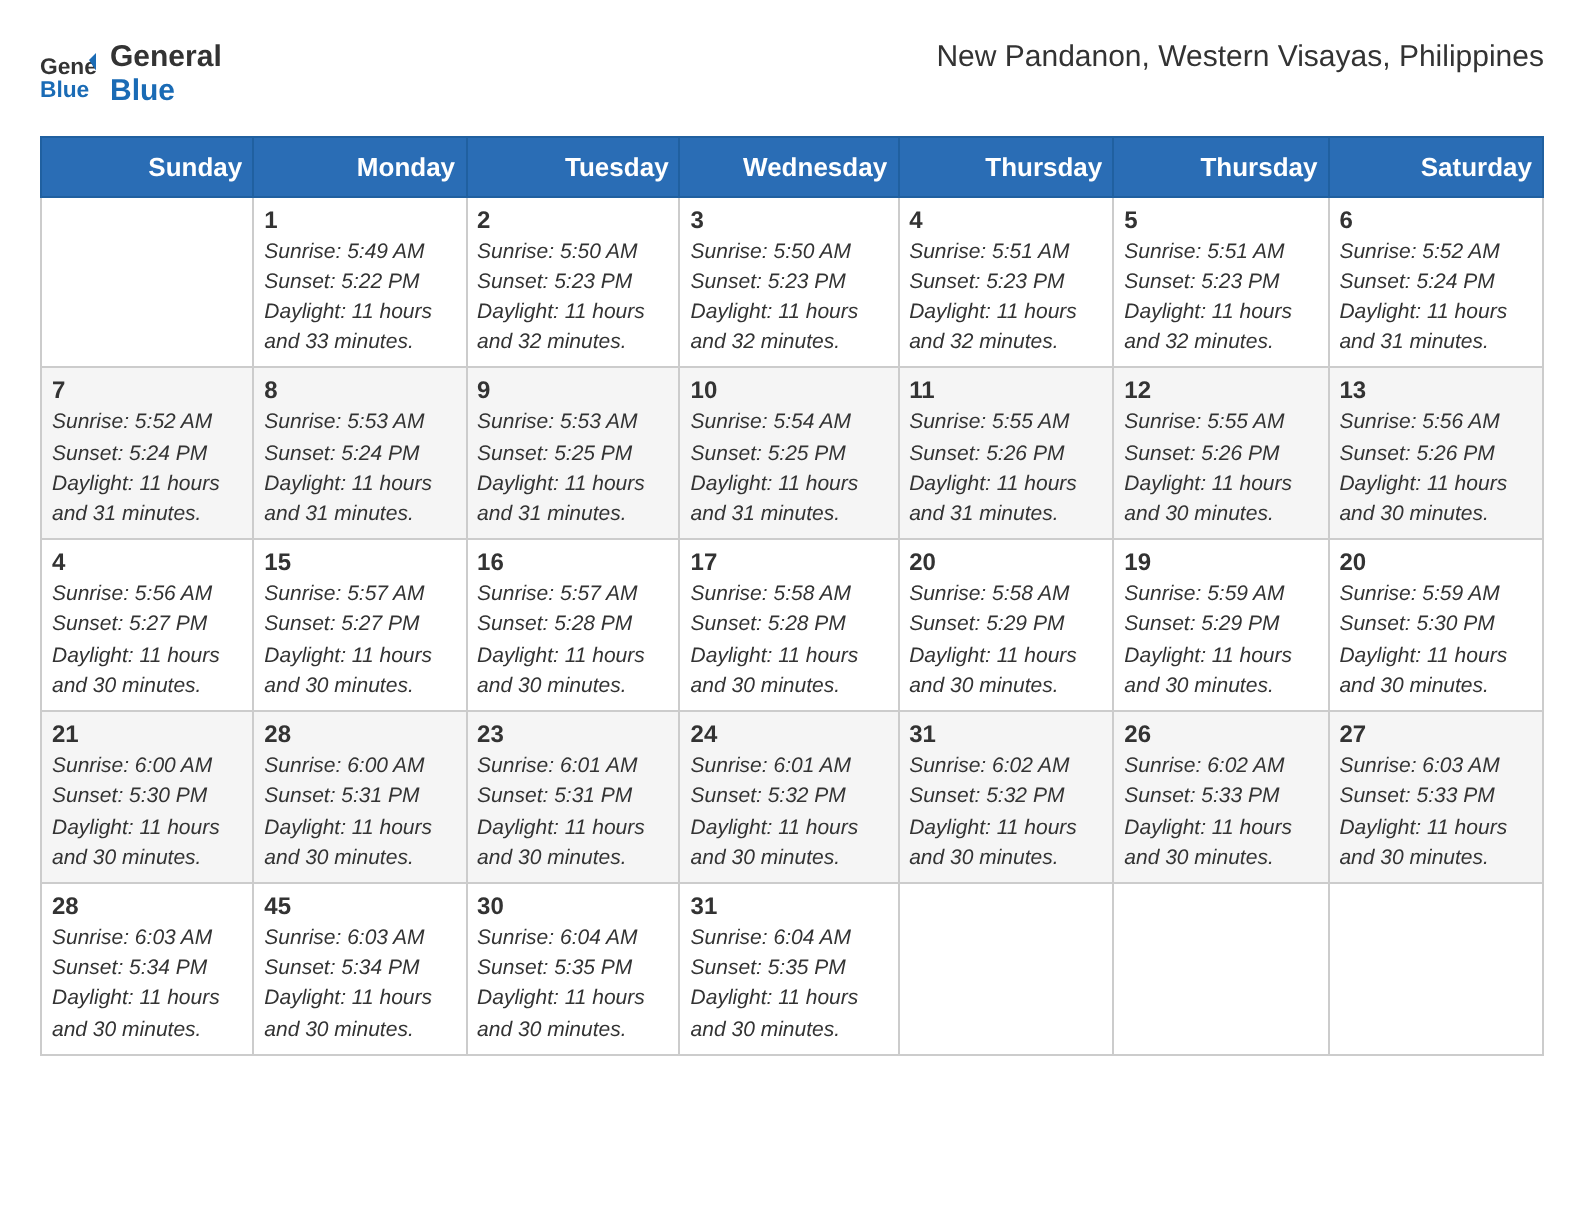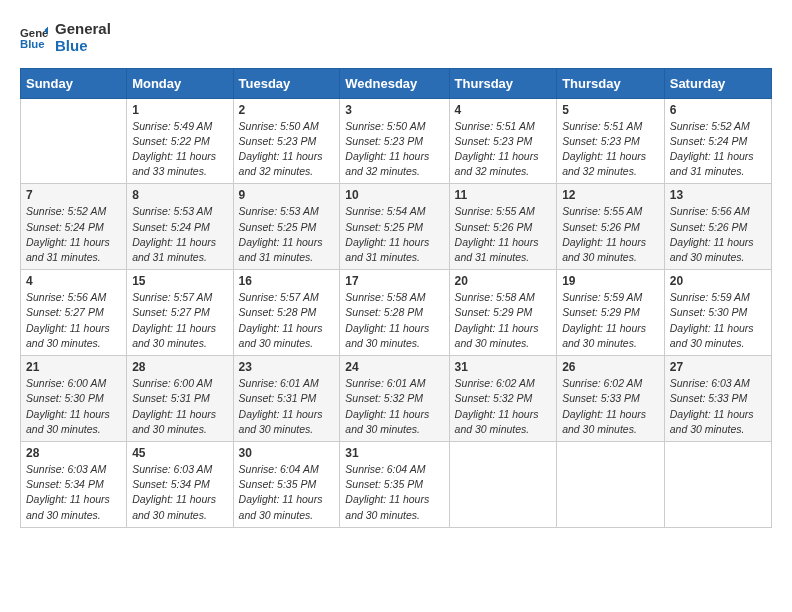--- a/index.html
+++ b/index.html
@@ -38,21 +38,21 @@
       width: 100%;
       border-collapse: collapse;
       border: 1px solid #ccc;
     }
     .calendar-table th {
       background-color: #2a6db5;
       color: #fff;
       font-size: 13px;
       font-weight: bold;
       padding: 7px 5px;
-      text-align: left;
+      text-align: right;
       border: 1px solid #2060a0;
     }
     .calendar-table td {
       vertical-align: top;
       border: 1px solid #ccc;
       padding: 4px 5px;
       font-size: 10.5px;
       color: #333;
       width: 113px;
       min-height: 80px;
@@ -84,20 +84,21 @@
       <text x="0" y="16" font-size="13" font-weight="bold" fill="#333" font-family="Arial">General</text>
       <text x="0" y="29" font-size="13" font-weight="bold" fill="#1a6bb5" font-family="Arial">Blue</text>
       <polygon points="28,8 32,4 32,14" fill="#1a6bb5"></polygon>
     </svg>
     <div style="margin-left:4px;">
       <div style="font-size:15px; font-weight:bold; color:#333; line-height:1.15;">General</div>
       <div style="font-size:15px; font-weight:bold; color:#1a6bb5; line-height:1.15;">Blue</div>
     </div>
   </div>
   <div class="title-section">
+    <div class="location-title">New Pandanon, Western Visayas, Philippines</div>
   </div>
 </div>
 
 <table class="calendar-table">
   <thead>
     <tr>
     <th>Sunday</th>
         <th>Monday</th>
         <th>Tuesday</th>
         <th>Wednesday</th>

